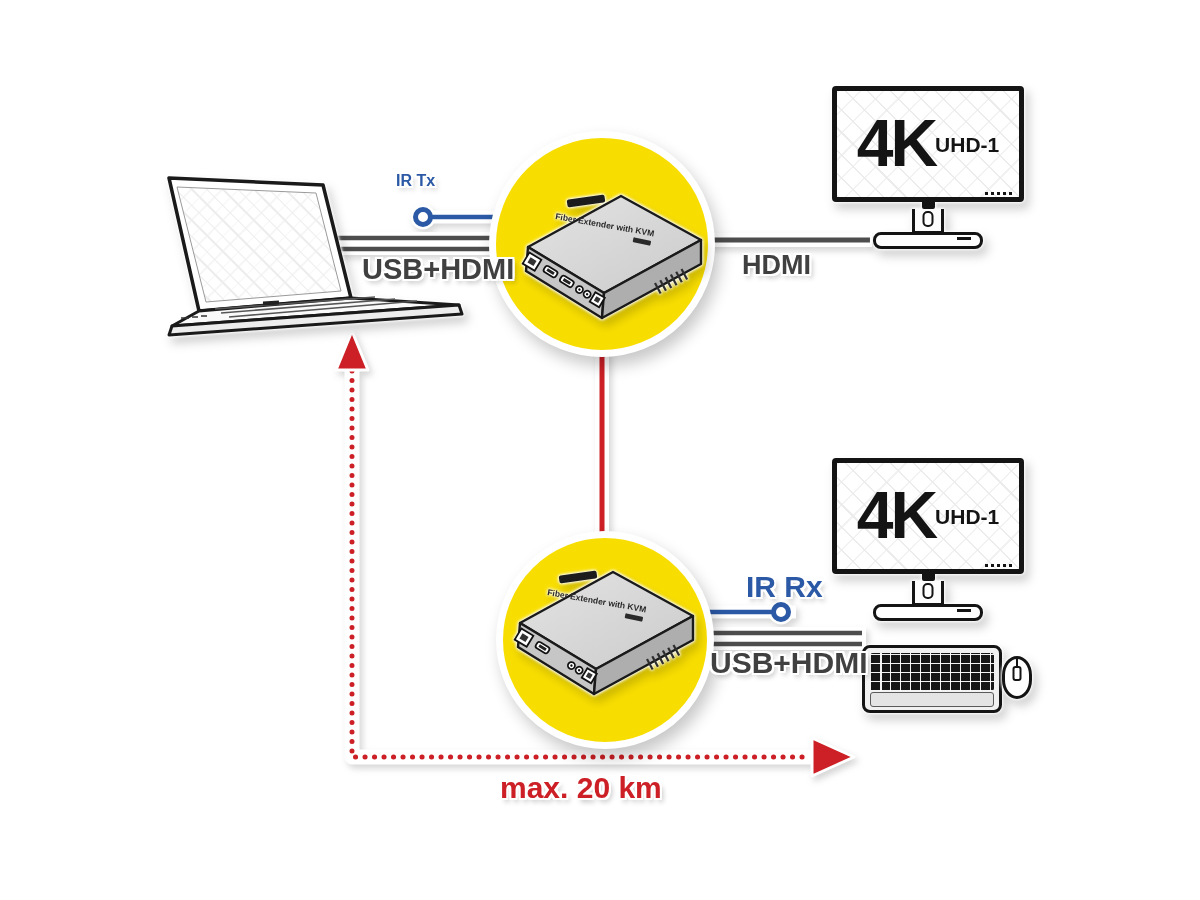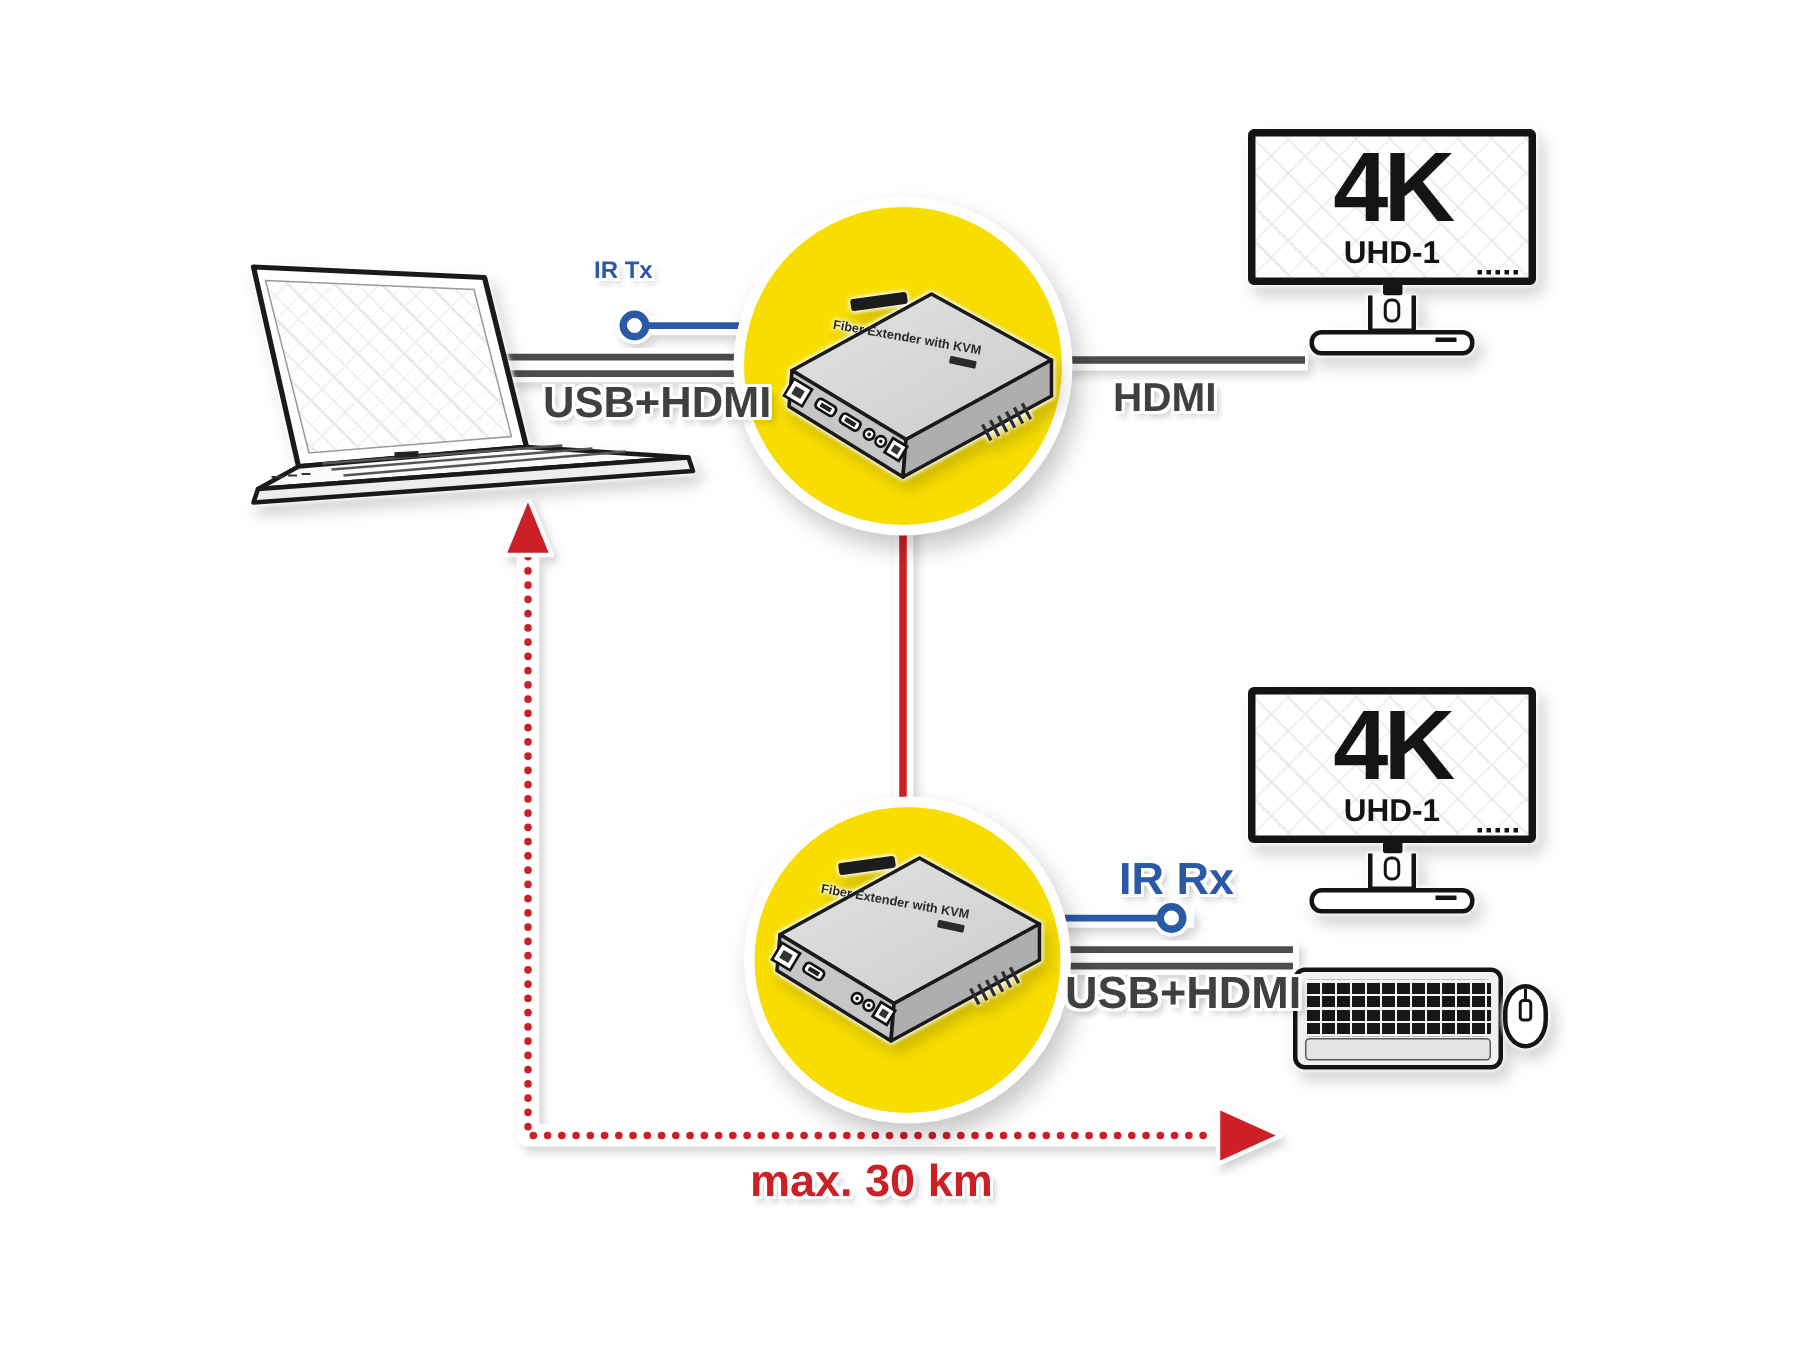--- a/index.html
+++ b/index.html
@@ -11,22 +11,22 @@
   #wiring{position:absolute;left:0;top:0;z-index:1;
     filter:drop-shadow(3px 4px 3px rgba(90,90,90,.25));}
   
   .hl{position:absolute;border-radius:50%;background:#F8DE00;border:7px solid #fff;
       box-shadow:5px 9px 16px rgba(0,0,0,.22);z-index:2;}
   
   .device{position:absolute;z-index:3;
     filter:drop-shadow(0 0 1.5px #fff) drop-shadow(0 0 1.5px #fff) drop-shadow(4px 6px 5px rgba(0,0,0,.18));}
   
   .monitor{width:192px;}
-  .bezel{box-sizing:border-box;height:104px;border:5px solid #141414;border-radius:4px;
-    background-color:#fff;position:relative;display:flex;flex-direction:column;align-items:center;justify-content:center;
+  .bezel{box-sizing:border-box;height:116px;border:5px solid #141414;border-radius:4px;
+    background-color:#fff;position:relative;display:flex;align-items:center;justify-content:center;
     background-image:repeating-linear-gradient(45deg,#ececec 0 1.5px,transparent 1.5px 16px),
                      repeating-linear-gradient(135deg,#f2f2f2 0 1.5px,transparent 1.5px 16px);}
   .res{font-size:66px;font-weight:bold;color:#141414;line-height:.9;letter-spacing:-3px;}
   .std{font-size:21px;font-weight:bold;color:#141414;margin-top:2px;}
   .ctl-dots{position:absolute;right:7px;bottom:2px;display:flex;gap:3px;}
   .ctl-dots i{width:3px;height:3px;background:#141414;display:block;}
   .notch{width:13px;height:7px;background:#141414;margin:0 auto;border-radius:0 0 2px 2px;}
   .neck{width:26px;height:22px;border:3px solid #141414;border-top:none;background:#fcfcfc;margin:0 auto;position:relative;}
   .neck i{position:absolute;left:50%;top:2px;transform:translateX(-50%);width:7px;height:12px;
     border:2px solid #141414;border-radius:5px;display:block;background:#fff;}
@@ -239,15 +239,15 @@
   <div class="device mouse" style="left:1002px;top:656px;">
     <div class="split"></div>
     <div class="wheel"></div>
   </div>
 
   <div class="label blue" style="left:396px;top:172px;font-size:16px;">IR Tx</div>
   <div class="label dark" style="left:362px;top:253px;font-size:29px;">USB+HDMI</div>
   <div class="label dark" style="left:742px;top:250px;font-size:27px;">HDMI</div>
   <div class="label blue" style="left:746px;top:570px;font-size:30px;">IR Rx</div>
   <div class="label dark" style="left:710px;top:646px;font-size:30px;">USB+HDMI</div>
-  <div class="label red" style="left:500px;top:771px;font-size:30px;">max. 30 km</div>
+  <div class="label red" style="left:500px;top:771px;font-size:30px;">max. 20 km</div>
 
 </div>
 
 </body></html>

